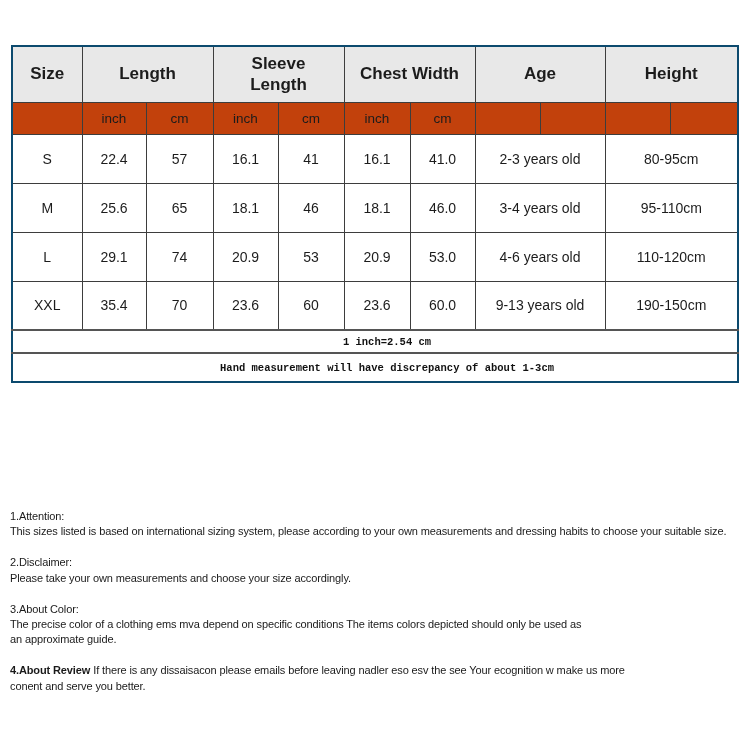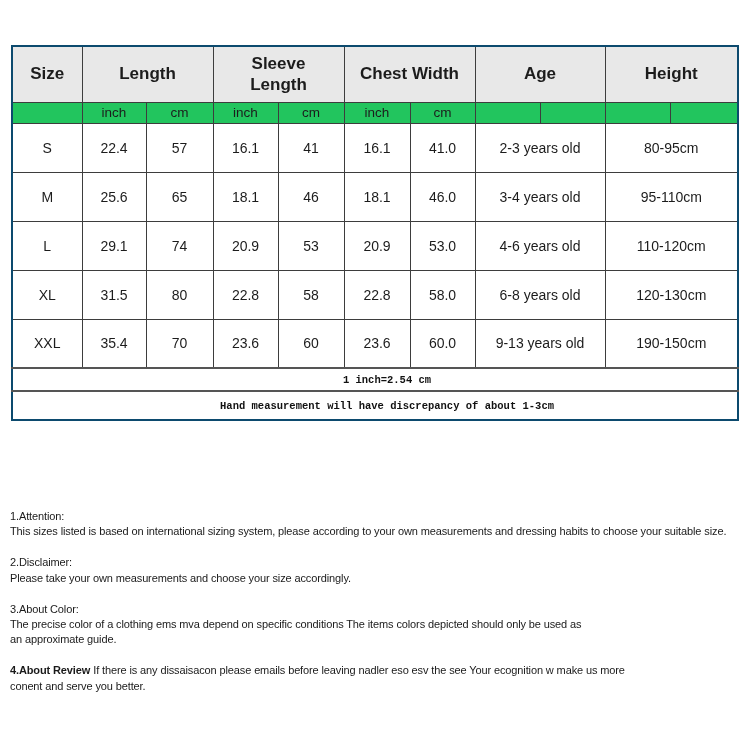--- a/index.html
+++ b/index.html
@@ -29,21 +29,21 @@
     border: 1px solid #3d3d3d;
     text-align: center;
     vertical-align: middle;
     font-size: 14px;
     color: #1c1c1c;
     overflow: hidden;
   }
   tr.head-row { height: 56px; background: #e8e8e8; }
   tr.head-row th { font-size: 17px; font-weight: bold; }
   th.two-line { white-space: pre-line; line-height: 1.25; }
-  tr.sub-row { height: 21px; background: #22c55e; border-radius: 8px; }
+  tr.sub-row { height: 32px; background: #c2410c; border-radius: 8px; }
   tr.sub-row td { font-size: 13.5px; font-weight: normal; }
   tr.data-row { height: 49px; background: #ffffff; }
   tr.foot-row td {
     font-family: "Liberation Mono", monospace;
     font-weight: bold;
     font-size: 10.5px;
     color: #111111;
     border-top: 2px solid #555555;
     padding-left: 24px;
   }
@@ -134,31 +134,20 @@
         <td>29.1</td>
         <td>74</td>
         <td>20.9</td>
         <td>53</td>
         <td>20.9</td>
         <td>53.0</td>
         <td colspan="2">4-6 years old</td>
         <td colspan="2">110-120cm</td>
       </tr>
       <tr class="data-row">
-        <td>XL</td>
-        <td>31.5</td>
-        <td>80</td>
-        <td>22.8</td>
-        <td>58</td>
-        <td>22.8</td>
-        <td>58.0</td>
-        <td colspan="2">6-8 years old</td>
-        <td colspan="2">120-130cm</td>
-      </tr>
-      <tr class="data-row">
         <td>XXL</td>
         <td>35.4</td>
         <td>70</td>
         <td>23.6</td>
         <td>60</td>
         <td>23.6</td>
         <td>60.0</td>
         <td colspan="2">9-13 years old</td>
         <td colspan="2">190-150cm</td>
       </tr>

